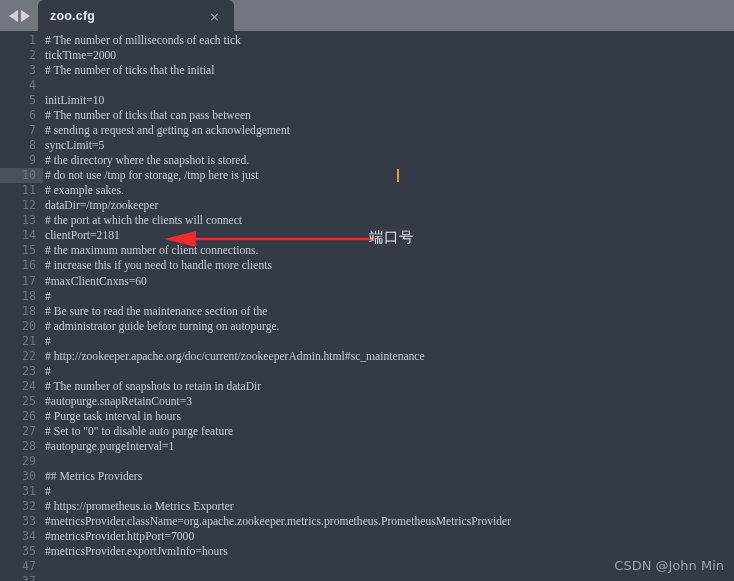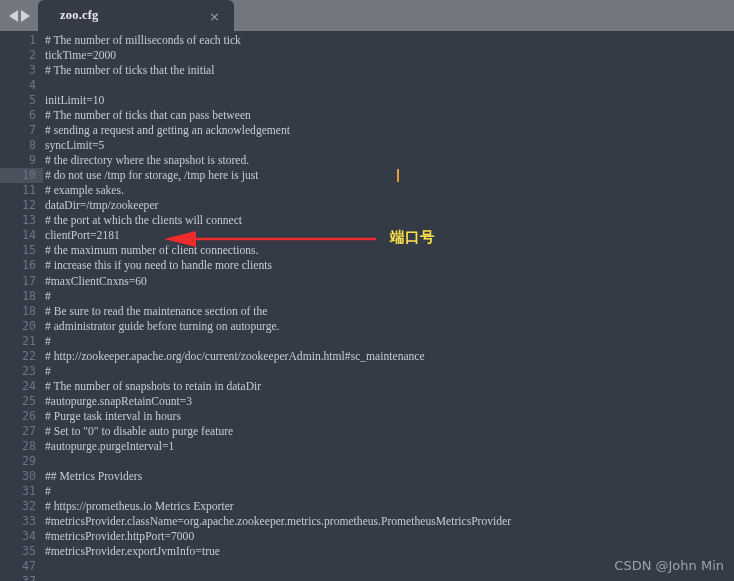--- a/index.html
+++ b/index.html
@@ -54,25 +54,25 @@
     width: 196px;
     height: 31px;
     background: #343b47;
     border-radius: 6px 6px 0 0;
     display: flex;
     align-items: center;
     flex: 0 0 auto;
   }
   .tab-label {
     color: #e6e9ee;
-    font-family: Liberation Serif, serif;
+    font-family: Liberation Sans, sans-serif;
     font-size: 12.5px;
     font-weight: bold;
     letter-spacing: 0.2px;
-    margin-left: 22px;
+    margin-left: 12px;
   }
   .tab-close {
     position: absolute;
     right: 14px;
     top: 50%;
     transform: translateY(-50%);
     color: #9aa2ad;
     font-family: "DejaVu Sans", sans-serif;
     font-size: 13px;
     line-height: 1;
@@ -144,26 +144,26 @@
   }
   .annot-arrow {
     position: absolute;
     left: 164px;
     top: 231px;
     width: 212px;
     height: 16px;
   }
   .annot-text {
     position: absolute;
-    left: 390px;
+    left: 369px;
     top: 228px;
-    color: #fde047;
+    color: #e5e5e5;
     font-family: "DejaVu Sans", sans-serif;
     font-size: 14.5px;
-    font-weight: bold;
+    font-weight: normal;
     letter-spacing: 0.5px;
     white-space: nowrap;
   }
 
   
   .watermark {
     position: absolute;
     right: 10px;
     bottom: 8px;
     color: #9ba3ad;
@@ -217,21 +217,21 @@
         <div class="line"><span class="ln">25</span><span class="code">#autopurge.snapRetainCount=3</span></div>
         <div class="line"><span class="ln">26</span><span class="code"># Purge task interval in hours</span></div>
         <div class="line"><span class="ln">27</span><span class="code"># Set to "0" to disable auto purge feature</span></div>
         <div class="line"><span class="ln">28</span><span class="code">#autopurge.purgeInterval=1</span></div>
         <div class="line"><span class="ln">29</span><span class="code"></span></div>
         <div class="line"><span class="ln">30</span><span class="code">## Metrics Providers</span></div>
         <div class="line"><span class="ln">31</span><span class="code">#</span></div>
         <div class="line"><span class="ln">32</span><span class="code"># https://prometheus.io Metrics Exporter</span></div>
         <div class="line"><span class="ln">33</span><span class="code">#metricsProvider.className=org.apache.zookeeper.metrics.prometheus.PrometheusMetricsProvider</span></div>
         <div class="line"><span class="ln">34</span><span class="code">#metricsProvider.httpPort=7000</span></div>
-        <div class="line"><span class="ln">35</span><span class="code">#metricsProvider.exportJvmInfo=true</span></div>
+        <div class="line"><span class="ln">35</span><span class="code">#metricsProvider.exportJvmInfo=hours</span></div>
         <div class="line"><span class="ln">47</span><span class="code"></span></div>
         <div class="line"><span class="ln">37</span><span class="code"></span></div>
       </div>
   </div>
 
   <div class="annot">
     <svg class="annot-arrow" viewBox="0 0 212 16">
       <line x1="28" y1="8" x2="212" y2="8" stroke="#ef2b2b" stroke-width="2.6"></line>
       <polygon points="0,8 32,0 32,16" fill="#ef2b2b"></polygon>
     </svg>

